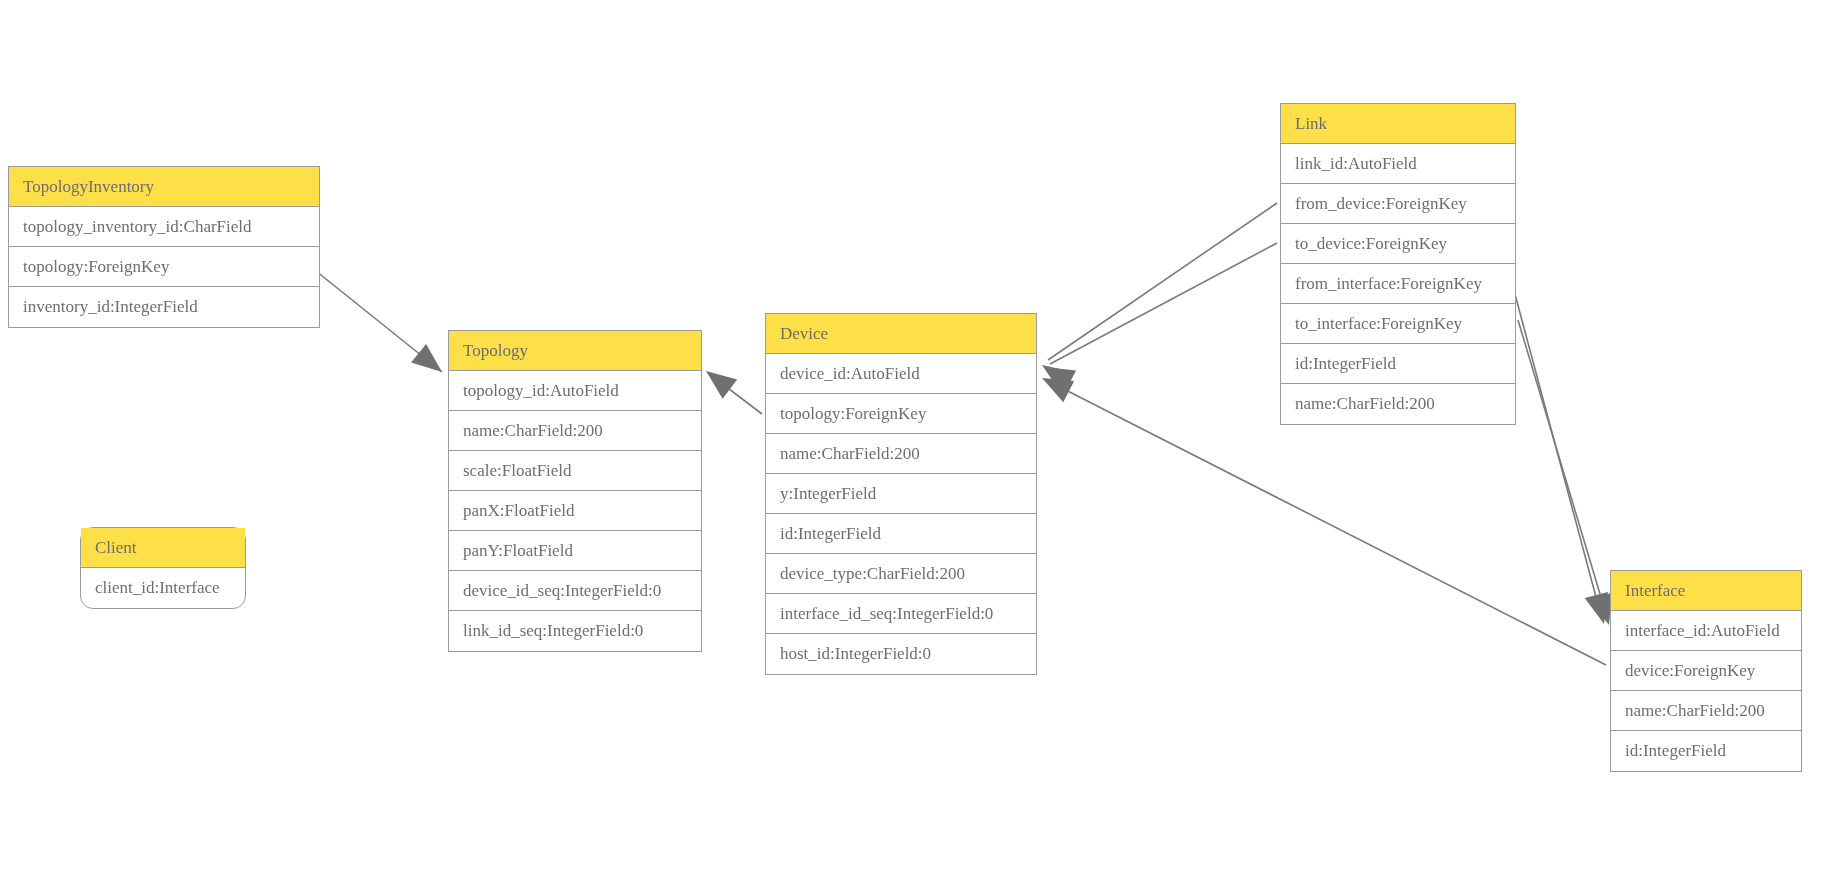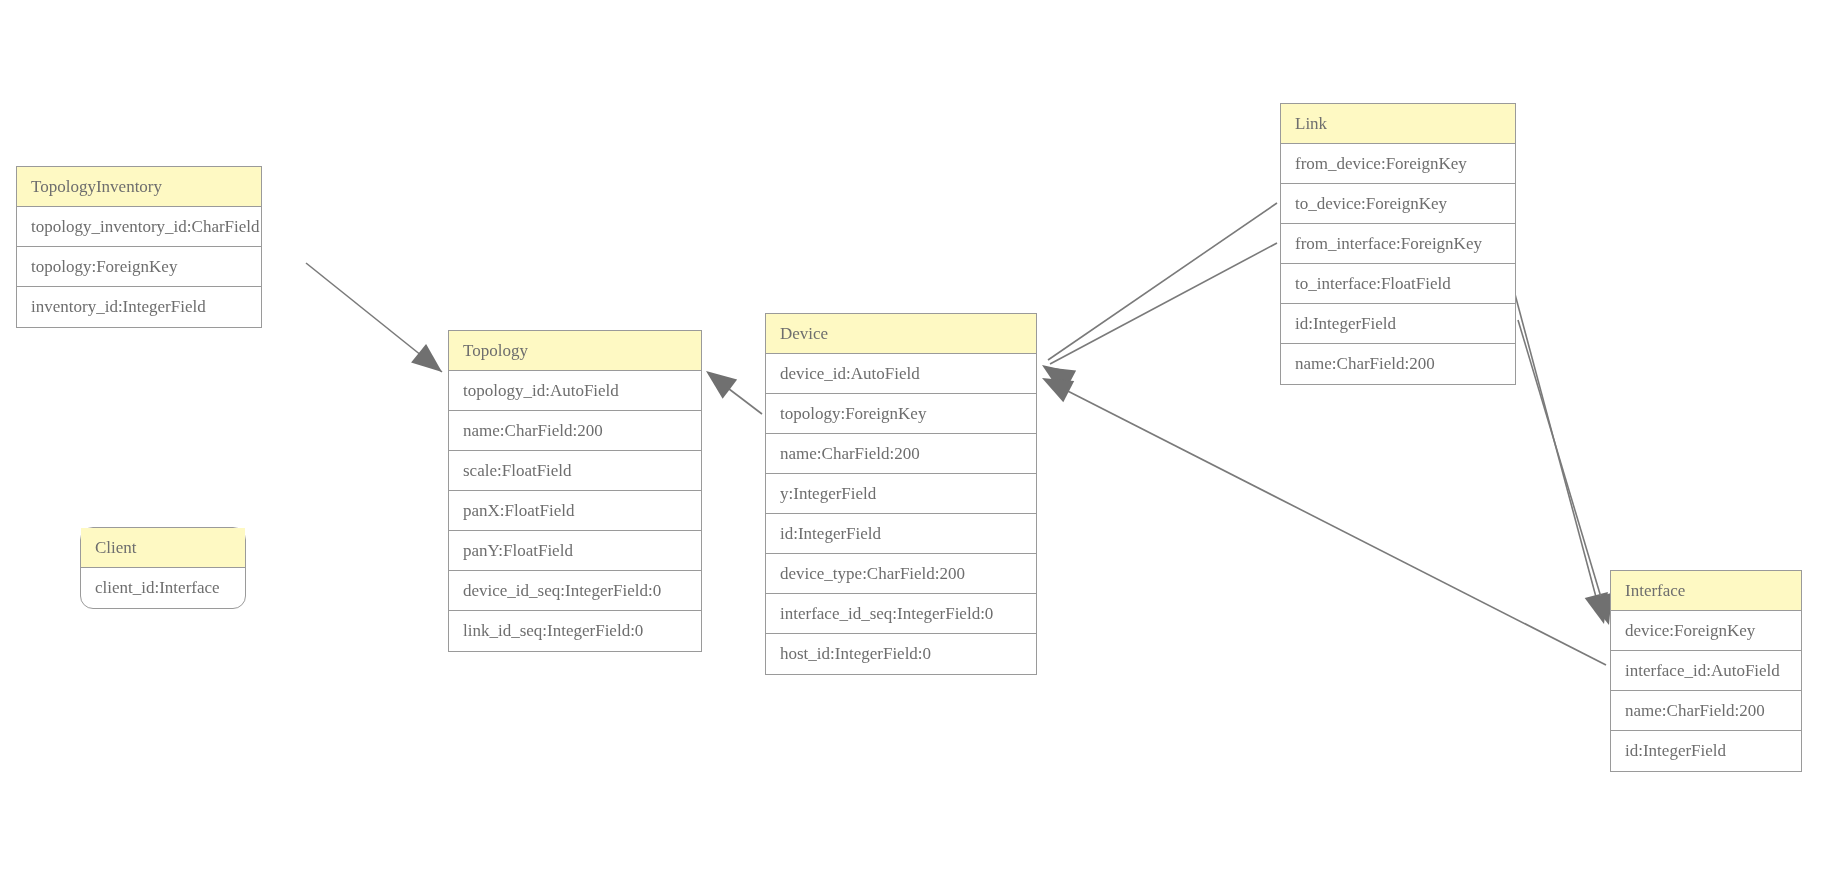--- a/index.html
+++ b/index.html
@@ -26,21 +26,21 @@
   }
   .entity {
     position: absolute;
     box-sizing: border-box;
     border: 1px solid #9a9a9a;
     background: #ffffff;
     z-index: 5;
   }
   .entity-title {
     box-sizing: border-box;
-    background: #fef9c3;
+    background: #fde047;
     border-bottom: 1px solid #9a9a9a;
     color: #6e6e6e;
     font-size: 17px;
     line-height: 40px;
     height: 40px;
     padding: 0 0 0 14px;
     white-space: nowrap;
     overflow: hidden;
   }
   .entity-fields {
@@ -91,21 +91,21 @@
         <path d="M 1518 320 L 1606 614" stroke="#7a7a7a" stroke-width="1.6" fill="none"></path>
         <polygon points="0,0 -30,-12 -30,12" fill="#707070" transform="translate(1609,625) rotate(73.4)"></polygon>
       </g>
       <g>
         <path d="M 1606 665 L 1050 382" stroke="#7a7a7a" stroke-width="1.6" fill="none"></path>
         <polygon points="0,0 -30,-12 -30,12" fill="#707070" transform="translate(1042,378) rotate(207)"></polygon>
       </g>
     </svg>
 
   <div id="entities-layer">
-      <div class="entity" style="left: 16px; top: 166px; width: 246px;">
+      <div class="entity" style="left: 8px; top: 166px; width: 312px;">
         <div class="entity-title">TopologyInventory</div>
         <div class="entity-fields">
           <div class="field-row">topology_inventory_id:CharField</div>
           <div class="field-row">topology:ForeignKey</div>
           <div class="field-row">inventory_id:IntegerField</div>
         </div>
       </div>
       <div class="entity" style="left: 448px; top: 318px; width: 254px; margin-top: 12px;">
         <div class="entity-title">Topology</div>
         <div class="entity-fields">
@@ -133,32 +133,33 @@
           <div class="field-row">y:IntegerField</div>
           <div class="field-row">id:IntegerField</div>
           <div class="field-row">device_type:CharField:200</div>
           <div class="field-row">interface_id_seq:IntegerField:0</div>
           <div class="field-row">host_id:IntegerField:0</div>
         </div>
       </div>
       <div class="entity" style="left: 1280px; top: 103px; width: 236px;">
         <div class="entity-title">Link</div>
         <div class="entity-fields">
+          <div class="field-row">link_id:AutoField</div>
           <div class="field-row">from_device:ForeignKey</div>
           <div class="field-row">to_device:ForeignKey</div>
           <div class="field-row">from_interface:ForeignKey</div>
-          <div class="field-row">to_interface:FloatField</div>
+          <div class="field-row">to_interface:ForeignKey</div>
           <div class="field-row">id:IntegerField</div>
           <div class="field-row">name:CharField:200</div>
         </div>
       </div>
       <div class="entity" style="left: 1610px; top: 570px; width: 192px;">
         <div class="entity-title">Interface</div>
         <div class="entity-fields">
+          <div class="field-row">interface_id:AutoField</div>
           <div class="field-row">device:ForeignKey</div>
-          <div class="field-row">interface_id:AutoField</div>
           <div class="field-row">name:CharField:200</div>
           <div class="field-row">id:IntegerField</div>
         </div>
       </div>
     </div>
 
 </div>
 
 </body></html>

